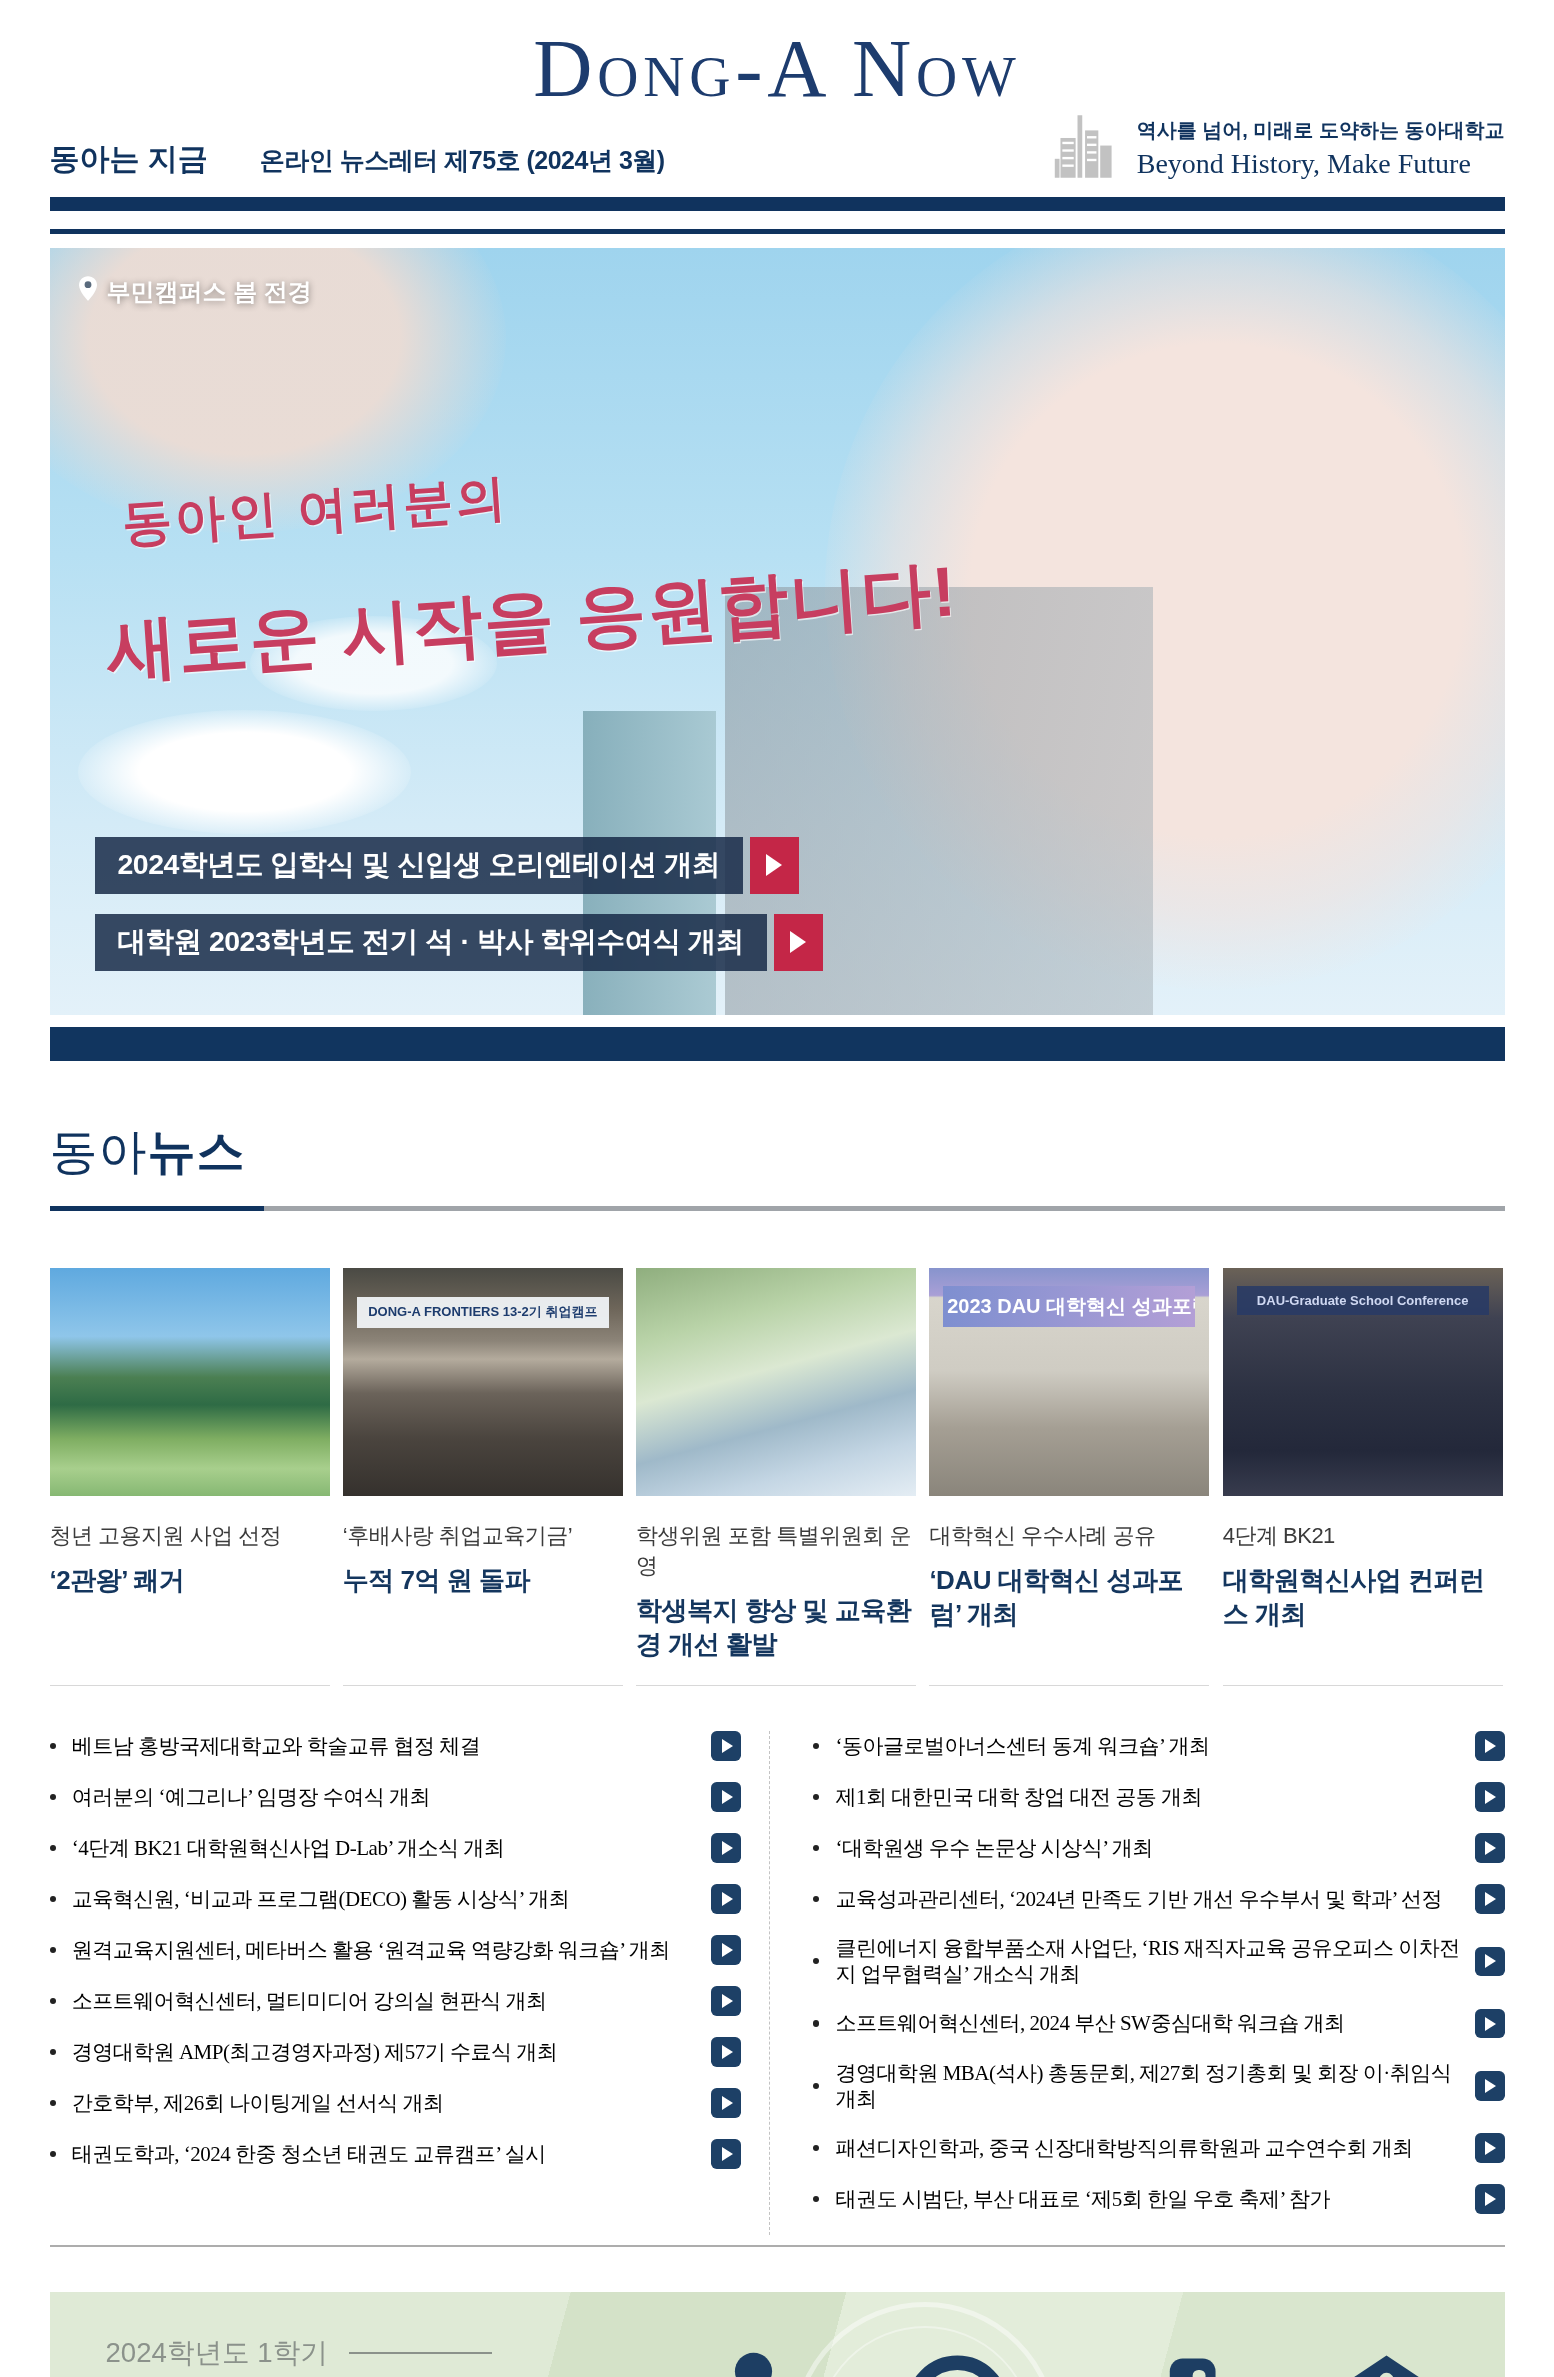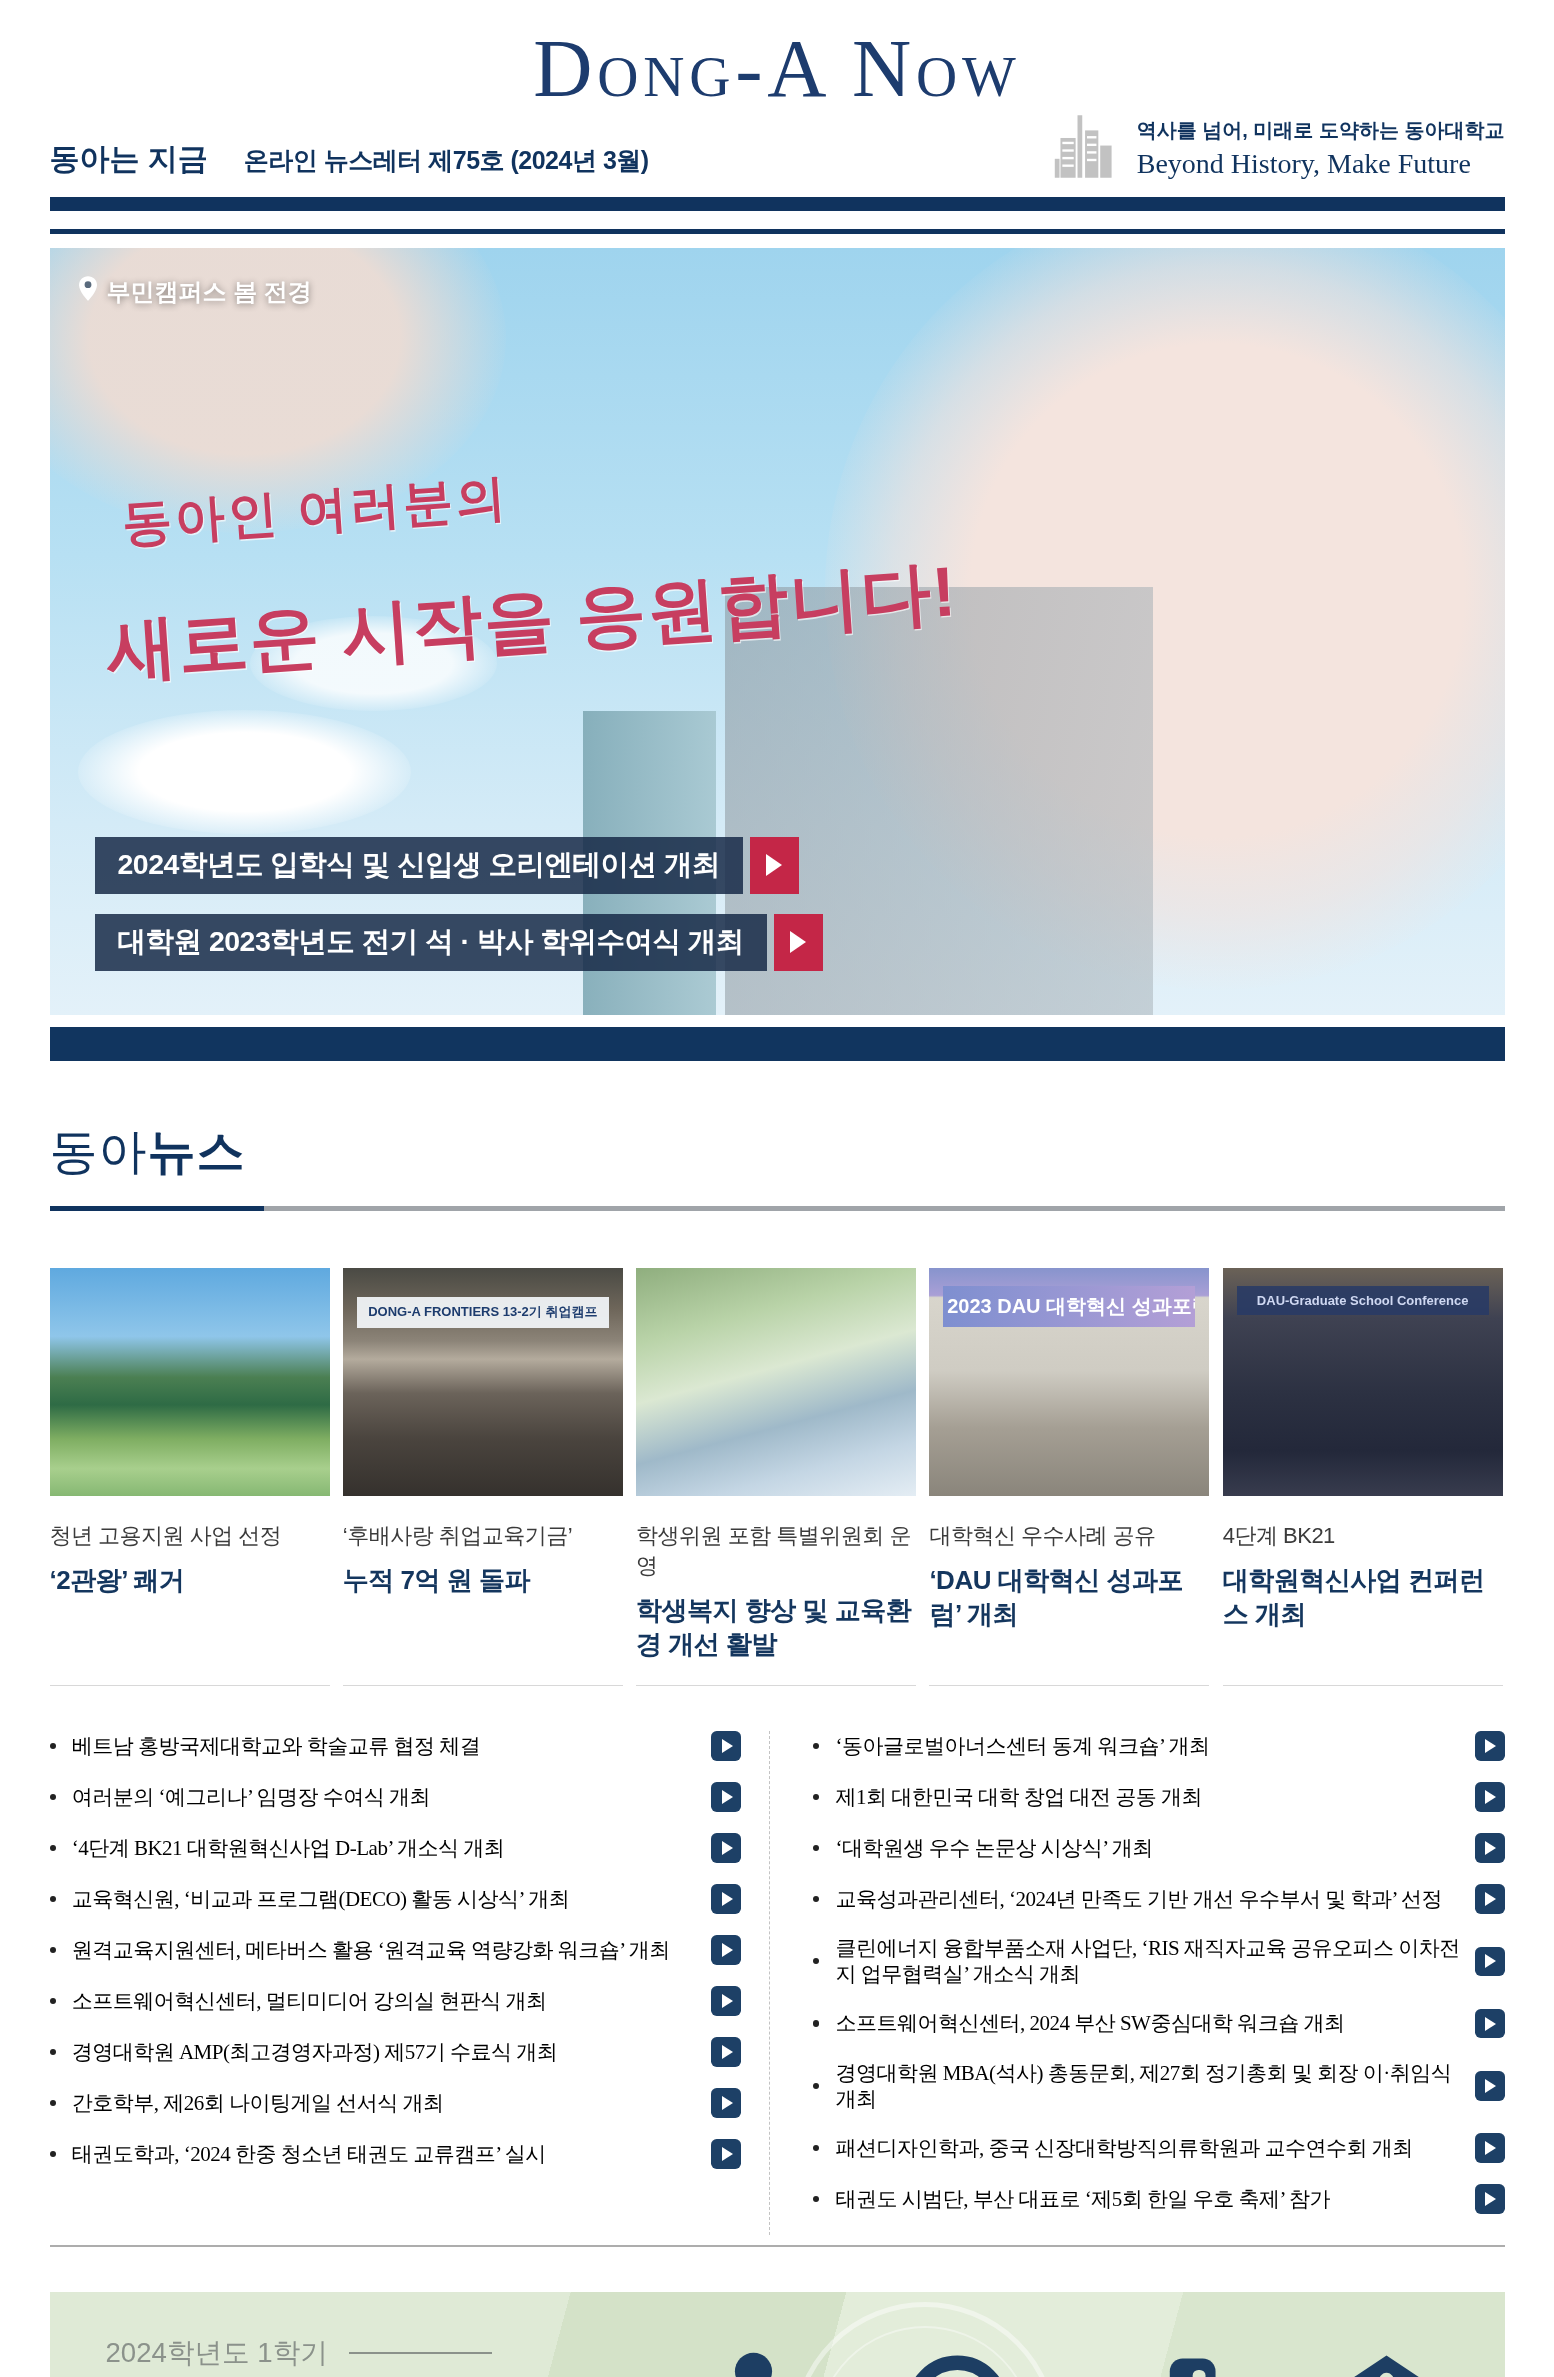--- a/index.html
+++ b/index.html
@@ -4,21 +4,21 @@
 <style>
   * { margin:0; padding:0; box-sizing:border-box; }
   body { width:1554px; background:#ffffff; font-family:"Liberation Sans", sans-serif; color:#222; }
   .page { width:1455px; margin:0 auto; }
 
   
   .header { padding-top:26px; }
   .logo { text-align:center; font-family:"Liberation Serif", serif; font-variant:small-caps;
           font-size:82px; line-height:1.05; color:#1d3c6e; letter-spacing:4.8px; }
   .header-info { display:flex; justify-content:space-between; align-items:flex-end; margin-top:1px; }
-  .issue { color:#10335e; font-size:25px; display:flex; align-items:baseline; gap:20px; }
+  .issue { color:#10335e; font-size:25px; display:flex; align-items:baseline; gap:36px; }
   .issue .issue-bold { font-size:30px; font-weight:bold; }
   .issue .issue-rest { font-weight:bold; letter-spacing:-0.5px;margin-left:16px; }
   .slogan { display:flex; align-items:flex-end; gap:14.3px; }
   .slogan svg { display:block; }
   .slogan-text { color:#10335e; }
   .slogan-kr { font-size:20px; font-weight:bold; }
   .slogan-en { font-family:"Liberation Serif", serif; font-size:28px; margin-top:3.8px; }
   .bar-thick { height:14.3px; background:#10335e; margin-top:17px; }
   .bar-thin  { height:4.3px;  background:#10335e; margin-top:18px; }
 

